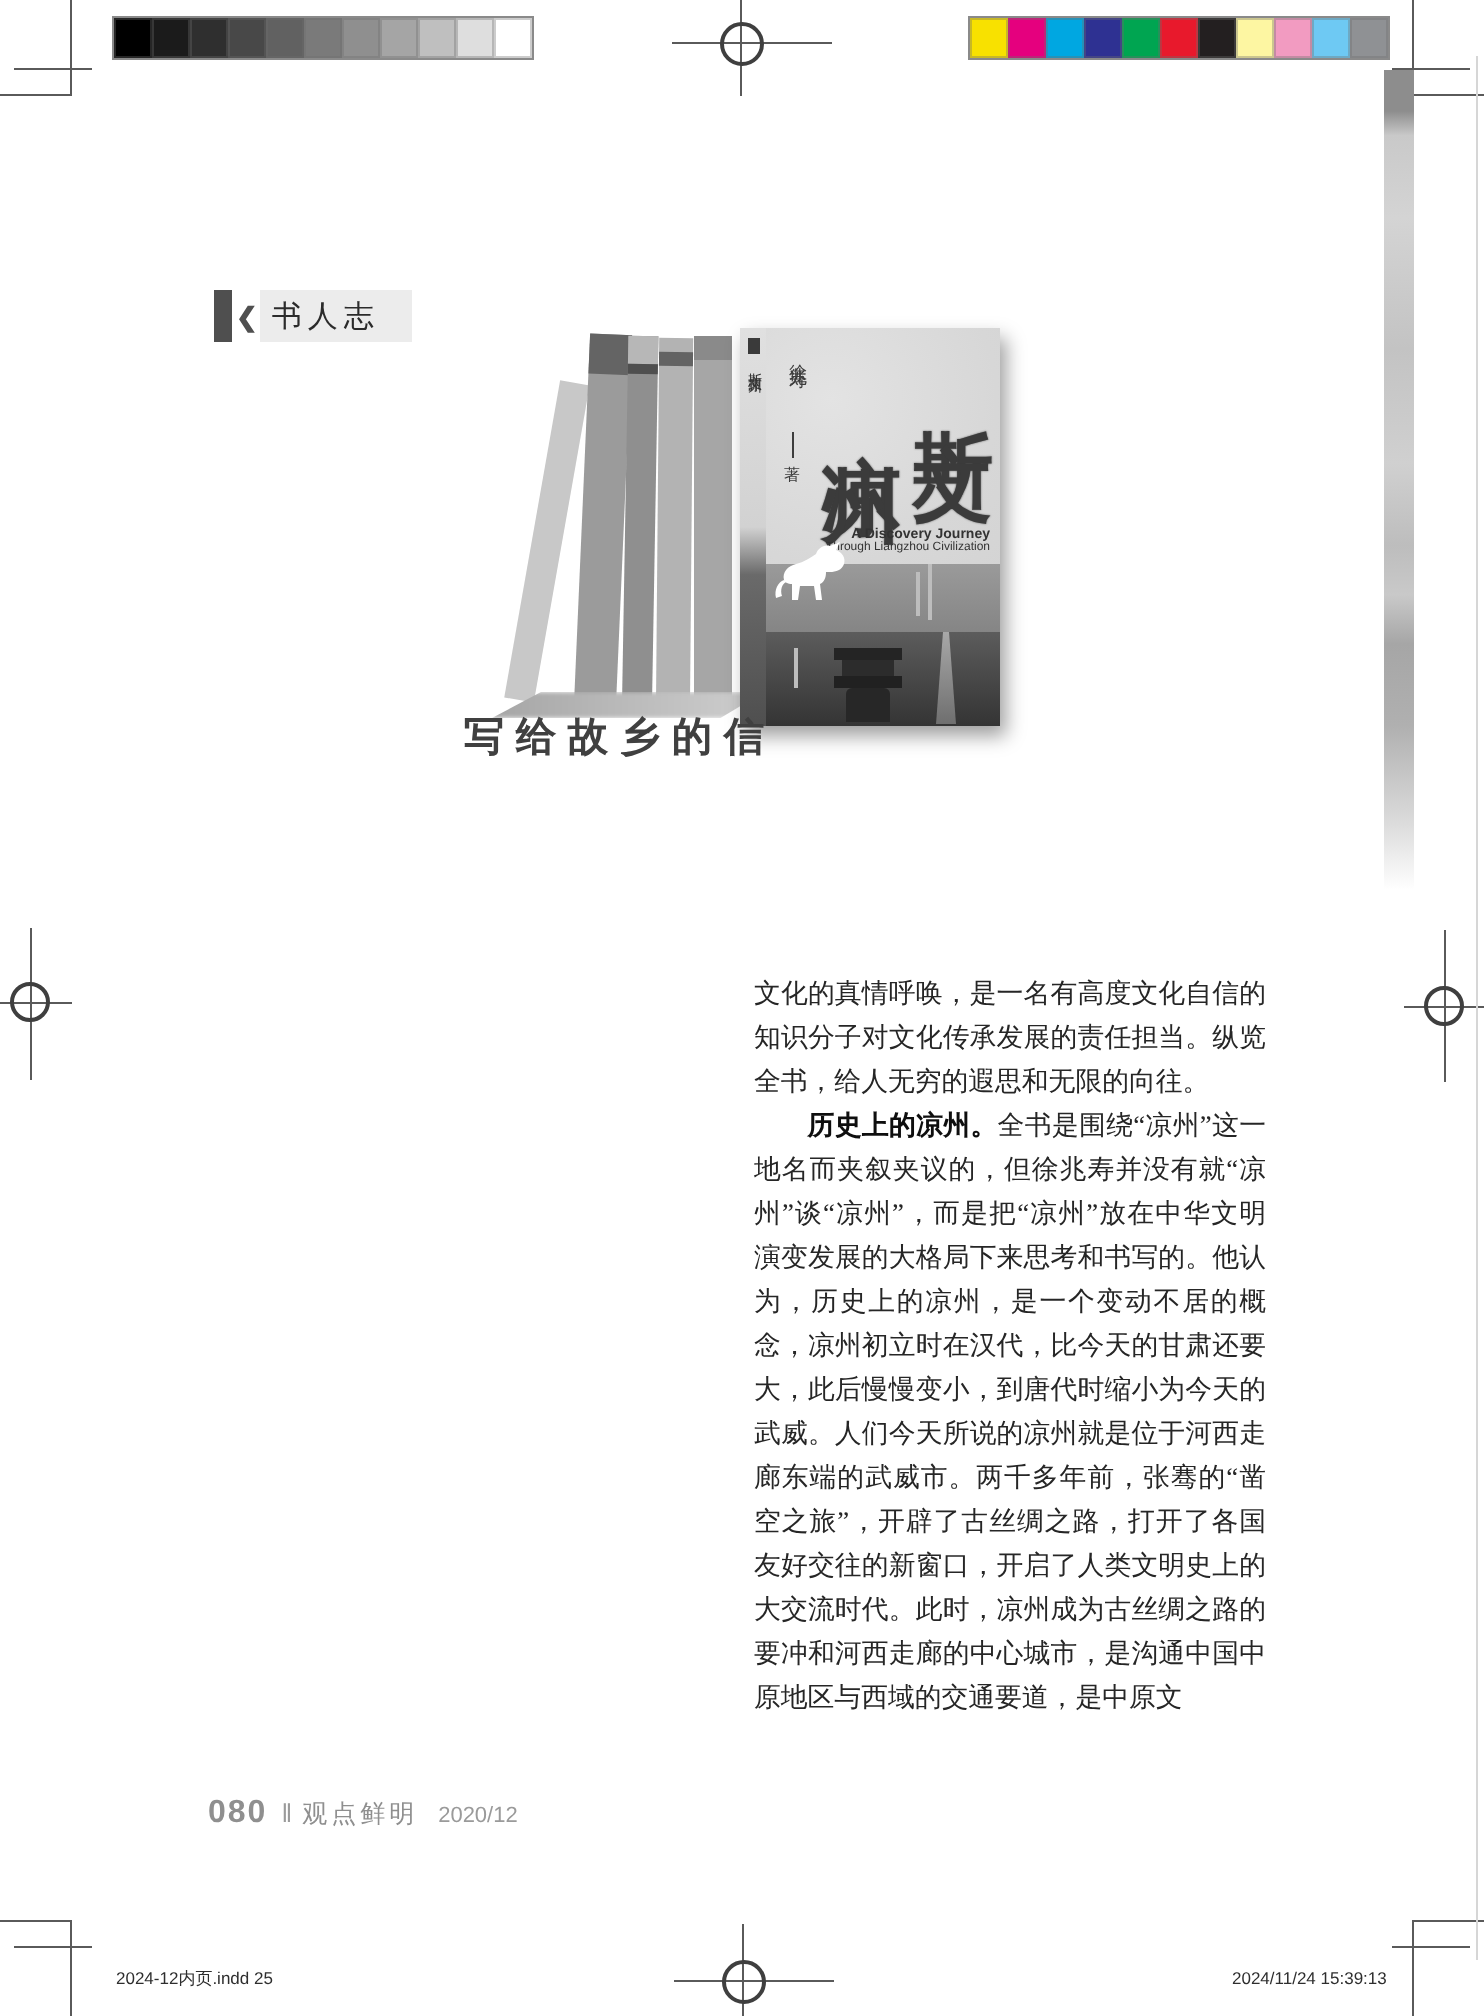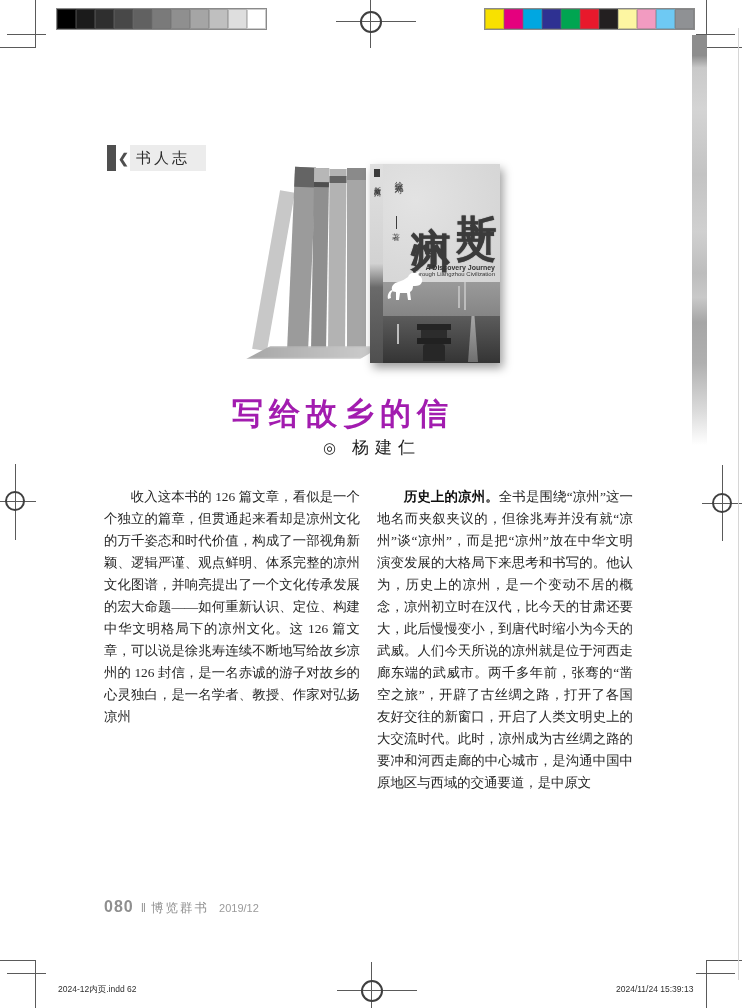--- a/index.html
+++ b/index.html
@@ -58,22 +58,22 @@
   .horse{position:absolute;left:15px;top:106px;width:48px;height:36px;}
   .pagoda-t1{position:absolute;left:47px;top:160px;width:34px;height:6px;background:#242424;}
   .pagoda-t2{position:absolute;left:51px;top:166px;width:26px;height:8px;background:#2c2c2c;}
   .pagoda-t3{position:absolute;left:47px;top:174px;width:34px;height:6px;background:#212121;}
   .pagoda-base{position:absolute;left:53px;top:180px;width:22px;height:17px;background:#272727;border-radius:3px 3px 0 0;}
   .stairs{position:absolute;left:98px;top:152px;width:10px;height:46px;background:linear-gradient(180deg,#a8a8a8,#6f6f6f);
     clip-path:polygon(35% 0,65% 0,100% 100%,0 100%);}
   .vcaption{position:absolute;width:2px;background:#bdbdbd;}
 
   
-  .article-title{position:absolute;left:232px;top:393px;font-size:31px;font-weight:700;
-    letter-spacing:6px;color:#a21caf;}
+  .article-title{position:absolute;left:232px;top:355px;font-size:20px;font-weight:700;
+    letter-spacing:6px;color:#404040;}
   .byline{position:absolute;left:272px;top:436px;width:200px;text-align:center;font-size:16px;color:#222;}
   .byline .mark{margin-right:16px;font-size:15px;}
   .byline .name{letter-spacing:6px;font-size:17px;}
 
   .col{position:absolute;top:486px;width:256px;font-size:13.4px;line-height:22px;
     text-align:justify;color:#262626;}
   .col p{margin:0;text-indent:2em;}
   .col p.cont{text-indent:0;}
   .col-1{left:104px;}
   .col-2{left:377px;}
@@ -206,34 +206,31 @@
     <div class="pagoda-t2"></div>
     <div class="pagoda-t3"></div>
     <div class="pagoda-base"></div>
     <div class="stairs"></div>
     <div class="vcaption" style="left:88px;top:122px;height:22px;"></div>
     <div class="vcaption" style="left:94px;top:118px;height:28px;"></div>
     <div class="vcaption" style="left:27px;top:160px;height:20px;"></div>
   </div>
 
   <h1 class="article-title" style="margin:0;">写给故乡的信</h1>
-  <div class="byline">
-    <span class="mark">◎</span><span class="name">杨建仁</span>
-  </div>
 
   <div class="col col-1">
-    <p>收入这本书的 126 篇文章，看似是一个个独立的篇章，但贯通起来看却是凉州文化的万千姿态和时代价值，构成了一部视角新颖、逻辑严谨、观点鲜明、体系完整的凉州文化图谱，并响亮提出了一个文化传承发展的宏大命题——如何重新认识、定位、构建中华文明格局下的凉州文化。这 126 篇文章，可以说是徐兆寿连续不断地写给故乡凉州的 126 封信，是一名赤诚的游子对故乡的心灵独白，是一名学者、教授、作家对弘扬凉州</p>
   </div>
   <div class="col col-2">
+    <p class="cont">文化的真情呼唤，是一名有高度文化自信的知识分子对文化传承发展的责任担当。纵览全书，给人无穷的遐思和无限的向往。</p>
     <p><span class="lead">历史上的凉州。</span><span>全书是围绕“凉州”这一地名而夹叙夹议的，但徐兆寿并没有就“凉州”谈“凉州”，而是把“凉州”放在中华文明演变发展的大格局下来思考和书写的。他认为，历史上的凉州，是一个变动不居的概念，凉州初立时在汉代，比今天的甘肃还要大，此后慢慢变小，到唐代时缩小为今天的武威。人们今天所说的凉州就是位于河西走廊东端的武威市。两千多年前，张骞的“凿空之旅”，开辟了古丝绸之路，打开了各国友好交往的新窗口，开启了人类文明史上的大交流时代。此时，凉州成为古丝绸之路的要冲和河西走廊的中心城市，是沟通中国中原地区与西域的交通要道，是中原文</span></p>
   </div>
 
   <div class="footer">
     <span class="pgnum">080</span>
     <span class="sep">‖</span>
-    <span class="mag">博览群书</span>
-    <span class="issue">2019/12</span>
-  </div>
-
-  <div class="slug slug-left">2024-12内页.indd   62</div>
+    <span class="mag">观点鲜明</span>
+    <span class="issue">2020/12</span>
+  </div>
+
+  <div class="slug slug-left">2024-12内页.indd   25</div>
   <div class="slug slug-right">2024/11/24   15:39:13</div>
 
 </div>
 
 </body></html>

